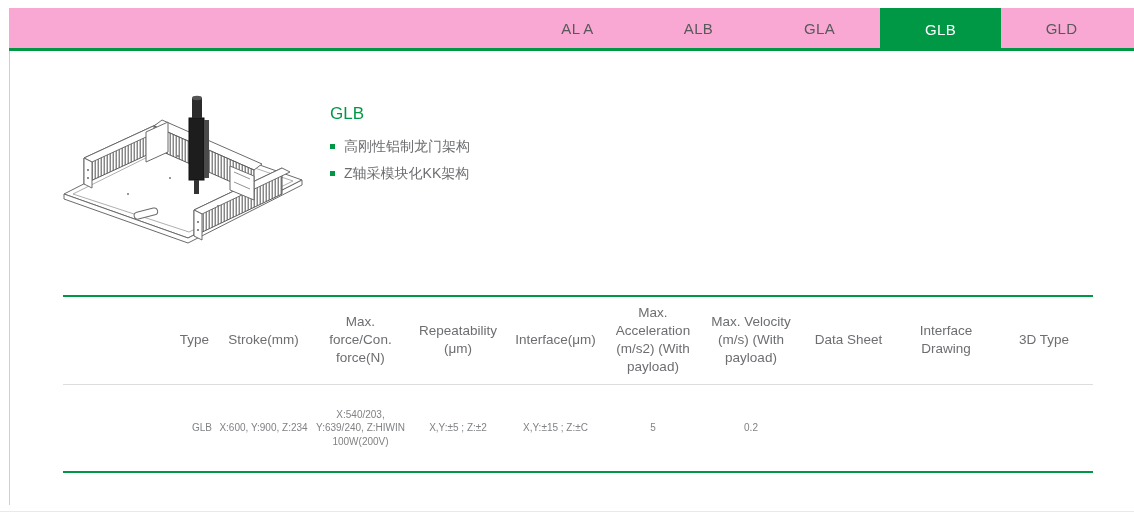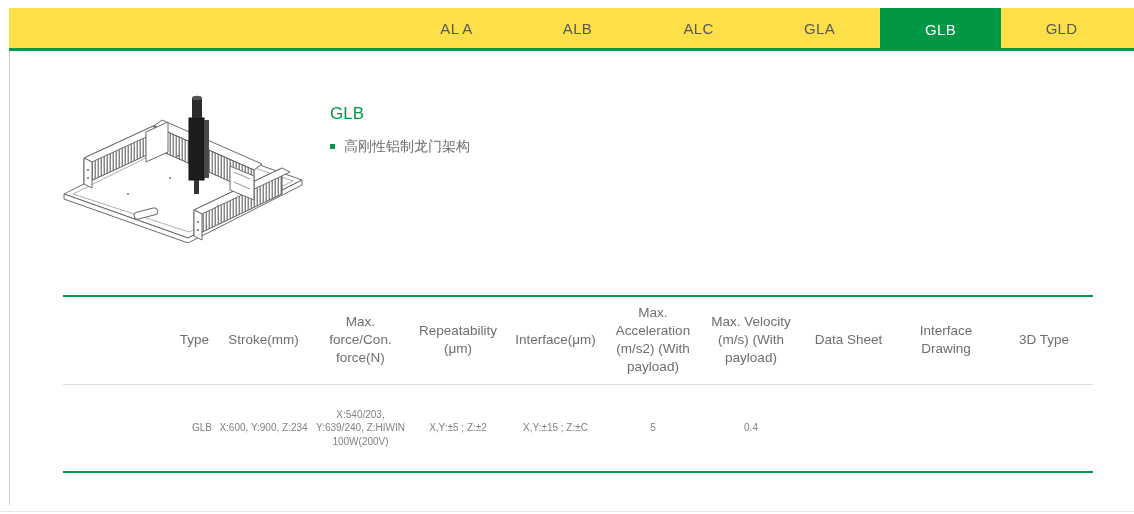--- a/index.html
+++ b/index.html
@@ -4,21 +4,21 @@
 <style>
   * { margin:0; padding:0; box-sizing:border-box; }
   html,body { background:#fff; }
   .page {
     position:relative; width:1134px; height:514px; background:#fff;
     font-family:"Liberation Sans", sans-serif; overflow:hidden;
   }
   
   .tabbar {
     position:absolute; left:9px; right:0; top:8px; height:43px;
-    background:#fde047; border-bottom:3px solid #009845;
+    background:#f9a8d4; border-bottom:3px solid #009845;
     display:flex; justify-content:flex-end; padding-right:12px;
   }
   .tab {
     width:121px; height:40px; display:flex; align-items:center; justify-content:center;
     font-size:15px; color:#58595b; cursor:pointer; letter-spacing:.3px;
   }
   .tab.active { background:#009845; color:#fff; height:43px; }
   
   .left-border { position:absolute; left:9px; top:51px; width:1px; height:454px; background:#cfcfcf; }
   .bottom-line { position:absolute; left:0; top:511px; width:1134px; height:1px; background:#e9e9e9; }
@@ -49,21 +49,20 @@
   .dwg { stroke:#6b6b6b; stroke-width:1; fill:#fff; }
 </style>
 </head>
 <body>
 
 <div class="page">
 
   <div class="tabbar">
     <div class="tab">AL A</div>
     <div class="tab">ALB</div>
-    <div class="tab">ALC</div>
     <div class="tab">GLA</div>
     <div class="tab active">GLB</div>
     <div class="tab">GLD</div>
   </div>
 
   <div class="left-border"></div>
   <div class="bottom-line"></div>
 
   <div class="product-image">
     <svg viewBox="0 0 250 160" width="250" height="160">
@@ -114,20 +113,24 @@
     </svg>
   </div>
 
   <div class="product-info">
     <div class="product-title">GLB</div>
     <ul class="features">
       <li>
         <span class="bullet"></span>
         <span>高刚性铝制龙门架构</span>
       </li>
+      <li>
+        <span class="bullet"></span>
+        <span>Z轴采模块化KK架构</span>
+      </li>
     </ul>
   </div>
 
   <table class="spec-table">
     <colgroup>
       <col style="width:152px">
       <col style="width:97px">
         <col style="width:97px">
         <col style="width:98px">
       <col style="width:97px">
@@ -152,21 +155,21 @@
       </tr>
     </thead>
     <tbody>
       <tr>
         <td class="col-type">GLB</td>
         <td>X:600, Y:900, Z:234</td>
         <td>X:540/203, Y:639/240, Z:HIWIN 100W(200V)</td>
         <td>X,Y:±5 ; Z:±2</td>
         <td>X,Y:±15 ; Z:±C</td>
         <td>5</td>
-        <td>0.4</td>
+        <td>0.2</td>
         <td></td>
         <td></td>
         <td></td>
       </tr>
     </tbody>
   </table>
 
 </div>
 
 </body></html>

